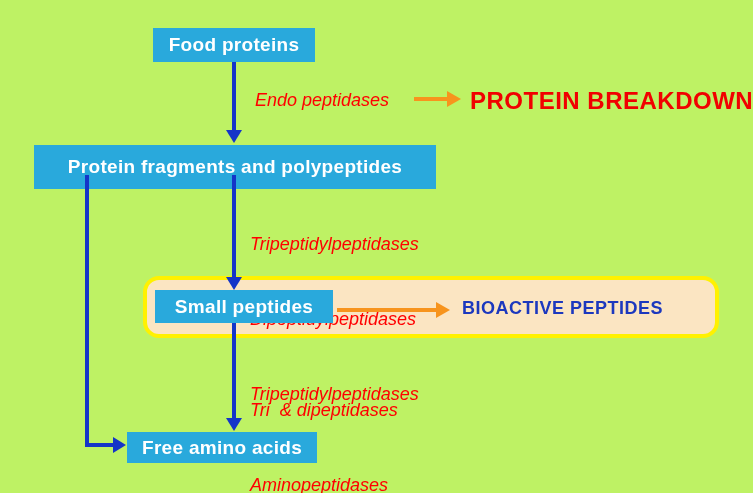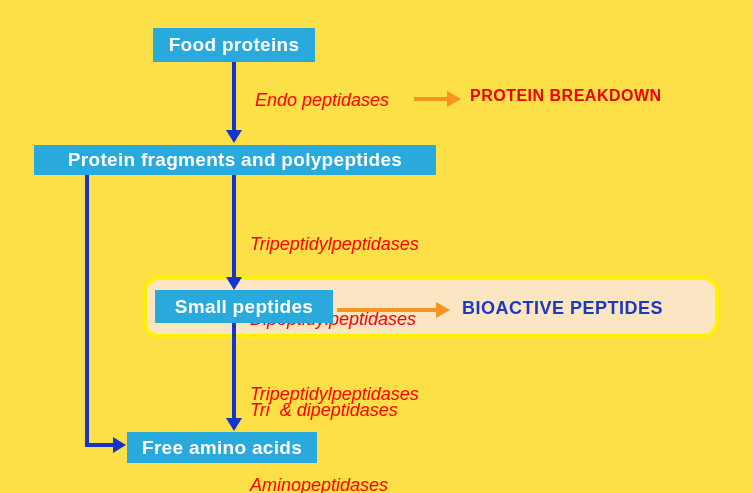--- a/index.html
+++ b/index.html
@@ -1,20 +1,20 @@
 <!DOCTYPE html>
 <html><head>
 <meta charset="utf-8">
 <style>
   html, body { margin: 0; padding: 0; background: #ffffff; }
   #canvas {
     position: relative;
     width: 753px;
     height: 493px;
-    background: #fde047;
+    background: #bef264;
     font-family: "Liberation Sans", sans-serif;
     overflow: hidden;
   }
   .node-box {
     position: absolute;
     background: #29A9DC;
     color: #ffffff;
     font-weight: bold;
     font-size: 19px;
     display: flex;
@@ -31,21 +31,21 @@
     font-size: 18px;
     line-height: 25px;
     text-align: left;
     white-space: pre;
     z-index: 2;
   }
   .big-red {
     position: absolute;
     color: #F10000;
     font-weight: bold;
-    font-size: 16px;
+    font-size: 24px;
     letter-spacing: 0.5px;
     white-space: nowrap;
     z-index: 2;
   }
   .big-blue {
     position: absolute;
     color: #1C38BE;
     font-weight: bold;
     font-size: 18px;
     letter-spacing: 0.5px;
@@ -80,21 +80,21 @@
     position: absolute;
     left: 143px; top: 276px;
     width: 568px; height: 54px;
     background: #FBE5C2;
     border: 4px solid #FFF100;
     border-radius: 16px;
     z-index: 1;
   }
   
   #box-food        { left: 153px; top: 28px;  width: 162px; height: 34px; }
-  #box-fragments   { left: 34px;  top: 145px; width: 402px; height: 30px; text-align: center; }
+  #box-fragments   { left: 34px;  top: 145px; width: 402px; height: 44px; text-align: center; }
   #box-small       { left: 155px; top: 290px; width: 178px; height: 33px; }
   #box-free        { left: 127px; top: 432px; width: 190px; height: 31px; }
 </style>
 </head>
 <body>
 
 <div id="canvas">
 
   <div class="highlight-panel"></div>
 

